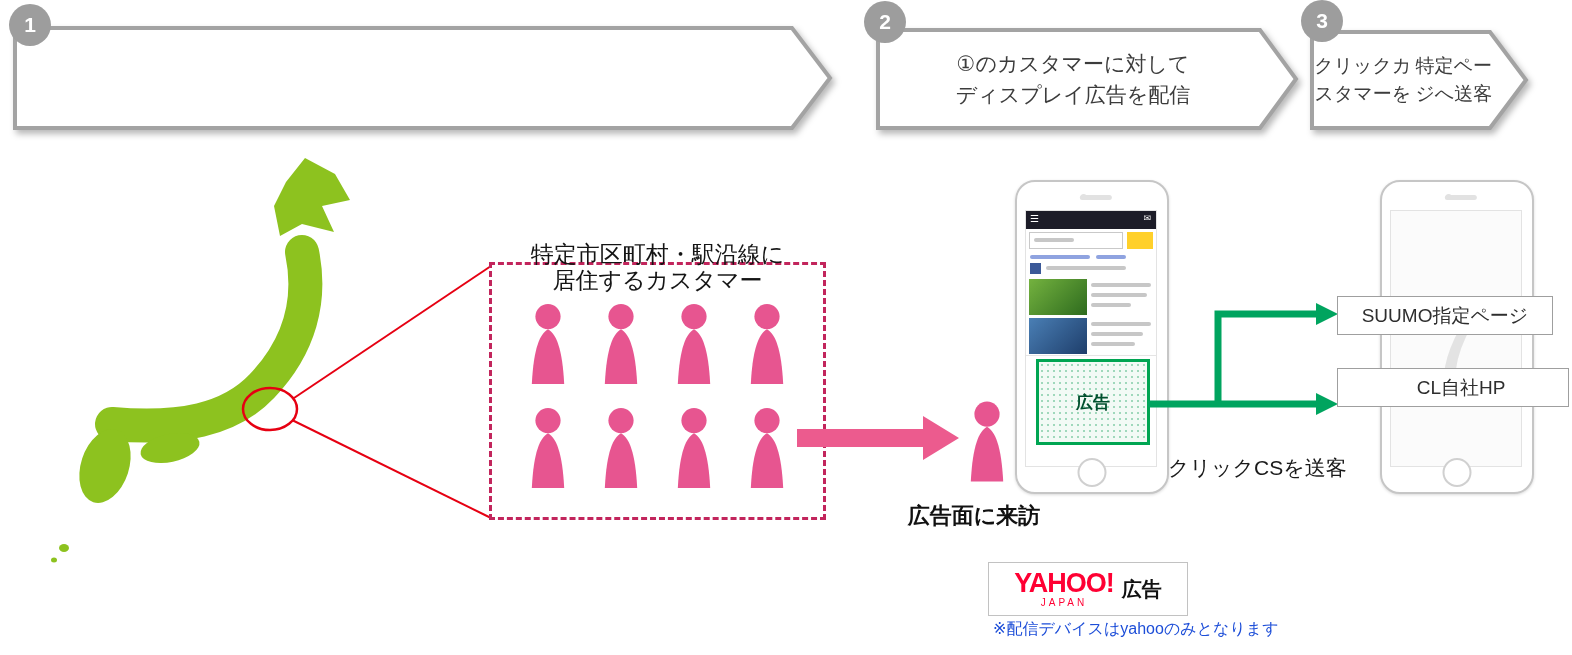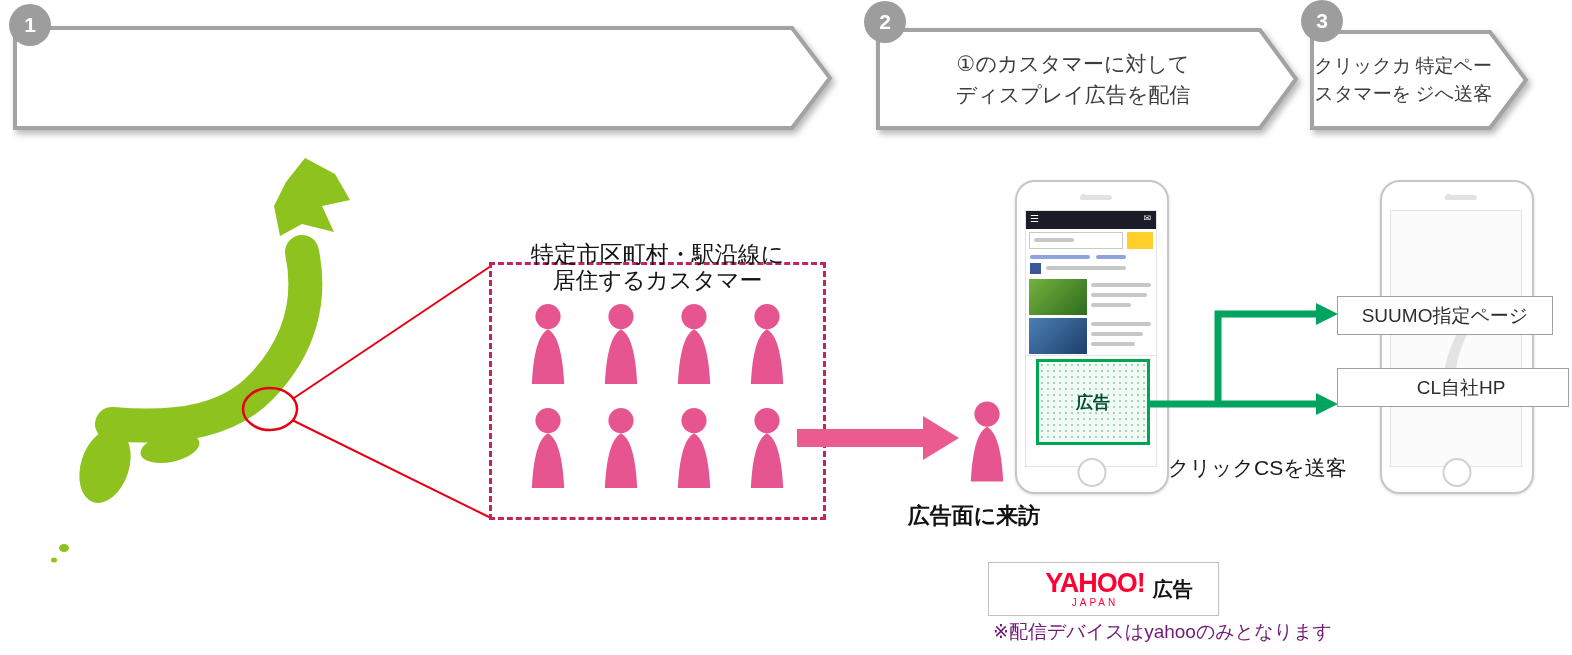--- a/index.html
+++ b/index.html
@@ -38,25 +38,25 @@
   .ad-box{position:absolute;left:10px;top:148px;width:108px;height:80px;border:3px solid #00a552;
     background-color:#f2faf5;background-image:radial-gradient(#9fd8bb 1.2px,transparent 1.3px);background-size:6px 6px;
     display:flex;align-items:center;justify-content:center;font-size:17px;font-weight:700;color:#00502e;}
   .watermark{position:absolute;inset:0;display:flex;align-items:center;justify-content:center;
     font-size:125px;color:#e3e3e3;font-weight:400;}
   
   .dest-box{position:absolute;width:214px;height:37px;background:#fff;border:1px solid #9f9f9f;
     display:flex;align-items:center;justify-content:center;font-size:19px;color:#2e2e2e;}
   
   .yahoo-box{position:absolute;left:988px;top:562px;width:198px;height:52px;background:#fff;border:1px solid #c2c2c2;
-    display:flex;align-items:center;justify-content:center;gap:8px;padding-left:31px;}
+    display:flex;align-items:center;justify-content:center;gap:8px;}
   .yahoo-brand{color:#ff0033;font-weight:700;font-size:27px;line-height:1;letter-spacing:-1px;}
   .yahoo-region{color:#ff0033;font-size:10px;letter-spacing:3px;text-align:center;line-height:1;margin-top:1px;}
   .yahoo-suffix{color:#111;font-size:20px;font-weight:700;}
-  .note-text{position:absolute;left:993px;top:619px;font-size:19px;color:#701a75;}
+  .note-text{position:absolute;left:993px;top:619px;font-size:16px;color:#1d4ed8;}
   .visit-label{position:absolute;left:884px;top:501px;width:180px;text-align:center;font-size:22px;font-weight:600;color:#111;}
   .click-label{position:absolute;left:1168px;top:418px;font-size:21px;font-weight:500;color:#1a1a1a;margin-top:36px;}
 </style>
 </head>
 <body>
 
 <div id="canvas">
 
   <svg class="layer" width="1572" height="655">
 

